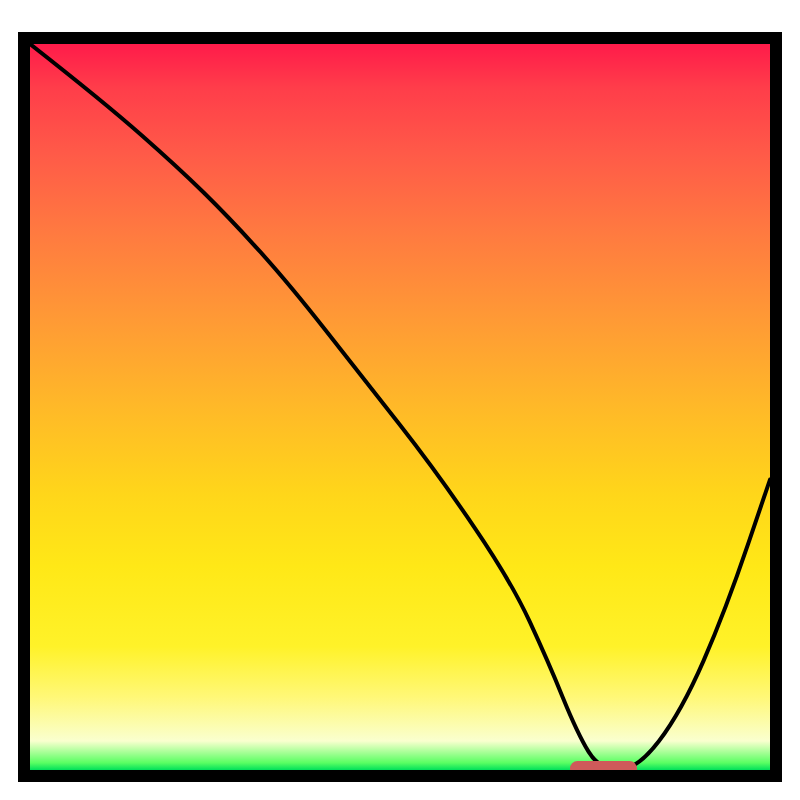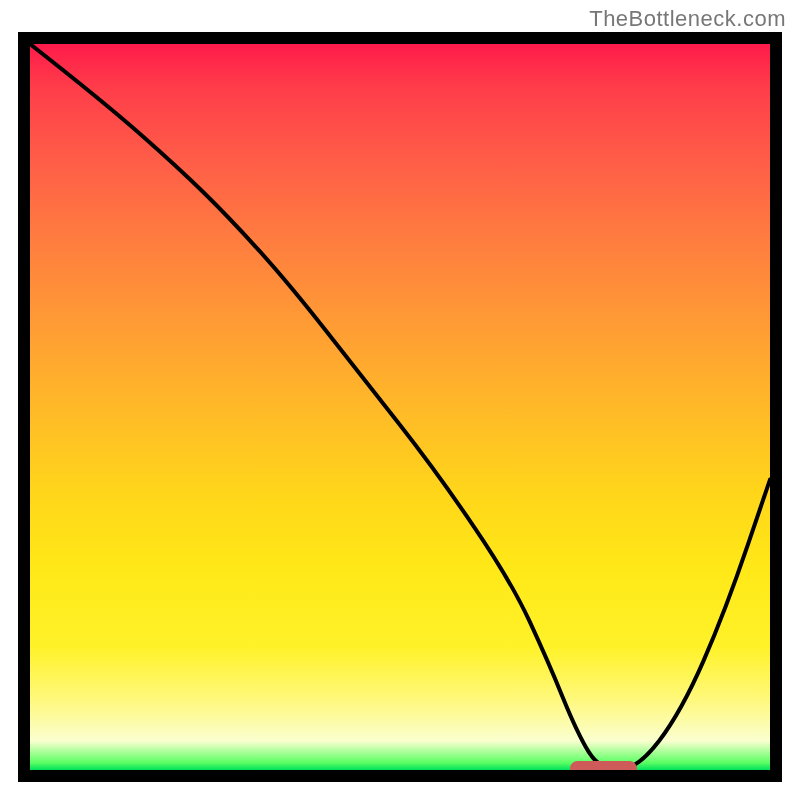--- a/index.html
+++ b/index.html
@@ -76,21 +76,20 @@
     border-radius: 8px;
     background: #cf5a5a;
     z-index: 4;
   }
 </style>
 </head>
 <body>
 
 <div class="wrap">
 
-  <div class="watermark">TheBottleneck.com</div>
 
   <div class="frame">
     <div class="plotclip">
       <div class="gradient"></div>
 
       <svg class="curve" viewBox="0 0 740 726" preserveAspectRatio="none">
         <path d="M 0.0 0.0 Q 74.0 58.1 111.0 90.8 Q 148.0 123.4 173.9 148.8 Q 199.8 174.2 229.4 206.9 Q 259.0 239.6 296.0 286.8 Q 333.0 334.0 370.0 381.1 Q 407.0 428.3 444.0 482.8 Q 481.0 537.2 499.5 577.2 Q 518.0 617.1 532.8 653.4 Q 547.6 689.7 558.7 707.9 Q 569.8 726.0 588.3 726.0 Q 606.8 726.0 629.0 697.0 Q 651.2 667.9 673.4 617.1 Q 695.6 566.3 717.8 500.9 T 740.0 435.6" fill="none" stroke="#000" stroke-width="4" stroke-linecap="round" stroke-linejoin="round"></path>
       </svg>
 
       <div class="marker" style="left: 540.2px; width: 66.6px; bottom: -6px;"></div>

